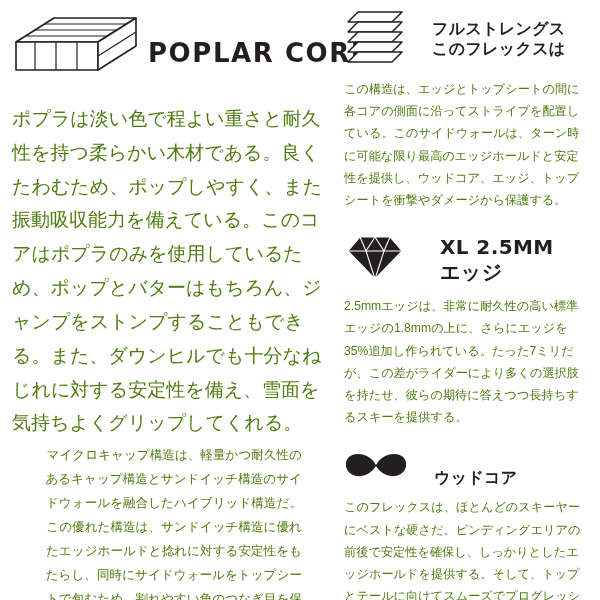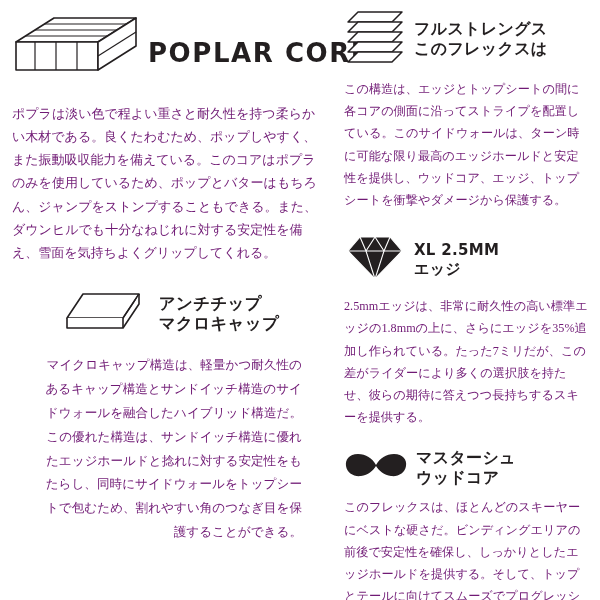--- a/index.html
+++ b/index.html
@@ -40,44 +40,44 @@
     margin-bottom: 4px;
   }
   .sec-title {
     font-family: "DejaVu Sans", sans-serif;
     font-weight: bold;
     letter-spacing: 0.02em;
     color: #231f20;
     line-height: 1.18;
   }
   .body-text {
-    font-family: Liberation Serif, serif;
+    font-family: Liberation Sans, sans-serif;
     font-size: 12.2px;
     line-height: 1.72;
-    color: #701a75;
+    color: #4d7c0f;
     text-align: left;
   }
 
   
   .poplar-head {
     display: flex;
     flex-direction: row;
     align-items: center;
     gap: 6px;
     margin: 4px 0 6px 0;
   }
   .poplar-title {
     font-family: "DejaVu Sans", sans-serif;
     font-size: 26px;
     font-weight: bold;
     letter-spacing: 0.06em;
     white-space: nowrap;
   }
   .poplar-body {
-    font-size: 13px;
+    font-size: 19px;
     line-height: 1.78;
     padding: 2px 2px 0 2px;
   }
 
   .anti-head {
     display: flex;
     flex-direction: row;
     align-items: center;
     justify-content: center;
     gap: 12px;
@@ -92,29 +92,30 @@
     line-height: 1.9;
     padding: 0 28px 0 34px;
     text-align: right;
   }
 
   
   .r-head {
     display: flex;
     flex-direction: row;
     align-items: center;
-    gap: 8px;
+    gap: 26px;
     margin-bottom: 8px;
   }
   .r-title {
     font-size: 16px;
     line-height: 1.25;
   }
   .r-title.small {
-    font-size: 15px;
+    font-size: 20px;
+    margin-left: 8px;
   }
   .r-body {
     font-size: 12.2px;
     line-height: 1.82;
     margin-bottom: 12px;
   }
   .r-sec-2 { margin-top: 6px; }
   .r-sec-3 { margin-top: 4px; }
 
   
@@ -153,36 +154,20 @@
               <path d="M88 44 L126 20" stroke-width="1.2"></path>
             </g>
           </svg>
         </span>
         <span class="poplar-title">POPLAR CORE</span>
       </div>
       <div class="body-text poplar-body">ポプラは淡い色で程よい重さと耐久性を持つ柔らかい木材である。良くたわむため、ポップしやすく、また振動吸収能力を備えている。このコアはポプラのみを使用しているため、ポップとバターはもちろん、ジャンプをストンプすることもできる。また、ダウンヒルでも十分なねじれに対する安定性を備え、雪面を気持ちよくグリップしてくれる。</div>
     </div>
 
     <div class="section">
-      <div class="anti-head">
-        <span class="icon">
-          <svg width="86" height="56" viewBox="0 0 86 56" xmlns="http://www.w3.org/2000/svg">
-            <g fill="none" stroke="#231f20" stroke-width="1.6" stroke-linejoin="round">
-              <path d="M22 10 L78 10 L62 34 L6 34 Z" fill="#ffffff"></path>
-              <path d="M6 34 L6 44 L62 44 L62 34" fill="#ffffff"></path>
-              <path d="M62 44 L78 20 L78 10" fill="#ffffff"></path>
-              <path d="M62 34 L78 10" stroke-width="1.2"></path>
-            </g>
-          </svg>
-        </span>
-        <span class="sec-title anti-title">
-          <span>アンチチップ</span><br>
-          <span>マクロキャップ</span>
-        </span>
-      </div>
       <div class="body-text anti-body">マイクロキャップ構造は、軽量かつ耐久性のあるキャップ構造とサンドイッチ構造のサイドウォールを融合したハイブリッド構造だ。この優れた構造は、サンドイッチ構造に優れたエッジホールドと捻れに対する安定性をもたらし、同時にサイドウォールをトップシートで包むため、割れやすい角のつなぎ目を保護することができる。</div>
     </div>
 
   </div>
 
   <div class="col col-right">
 
     <div class="section">
       <div class="r-head">
         <span class="icon">
@@ -228,21 +213,21 @@
     </div>
 
     <div class="section r-sec-3">
       <div class="r-head">
         <span class="icon">
           <svg width="64" height="34" viewBox="0 0 64 34" xmlns="http://www.w3.org/2000/svg">
             <path d="M32 16 C28 9 22 5 14 5 C5 5 1 11 2 17 C3 24 10 28 17 27 C24 26 29 22 32 17 C35 22 40 26 47 27 C54 28 61 24 62 17 C63 11 59 5 50 5 C42 5 36 9 32 16 Z" fill="#231f20"></path>
           </svg>
         </span>
         <span class="sec-title r-title">
-          <span>マスターシュ</span><br>
+          <br>
           <span>ウッドコア</span>
         </span>
       </div>
       <div class="body-text r-body">このフレックスは、ほとんどのスキーヤーにベストな硬さだ。ビンディングエリアの前後で安定性を確保し、しっかりとしたエッジホールドを提供する。そして、トップとテールに向けてスムーズでプログレッシブなフレックスに移行し、コブや荒れた雪面を簡単に吸収しやすくしている。このフレックスのおかげで、ターンの始動と終わりがより簡単に行える。</div>
     </div>
 
   </div>
 </div>
 
 </body></html>

